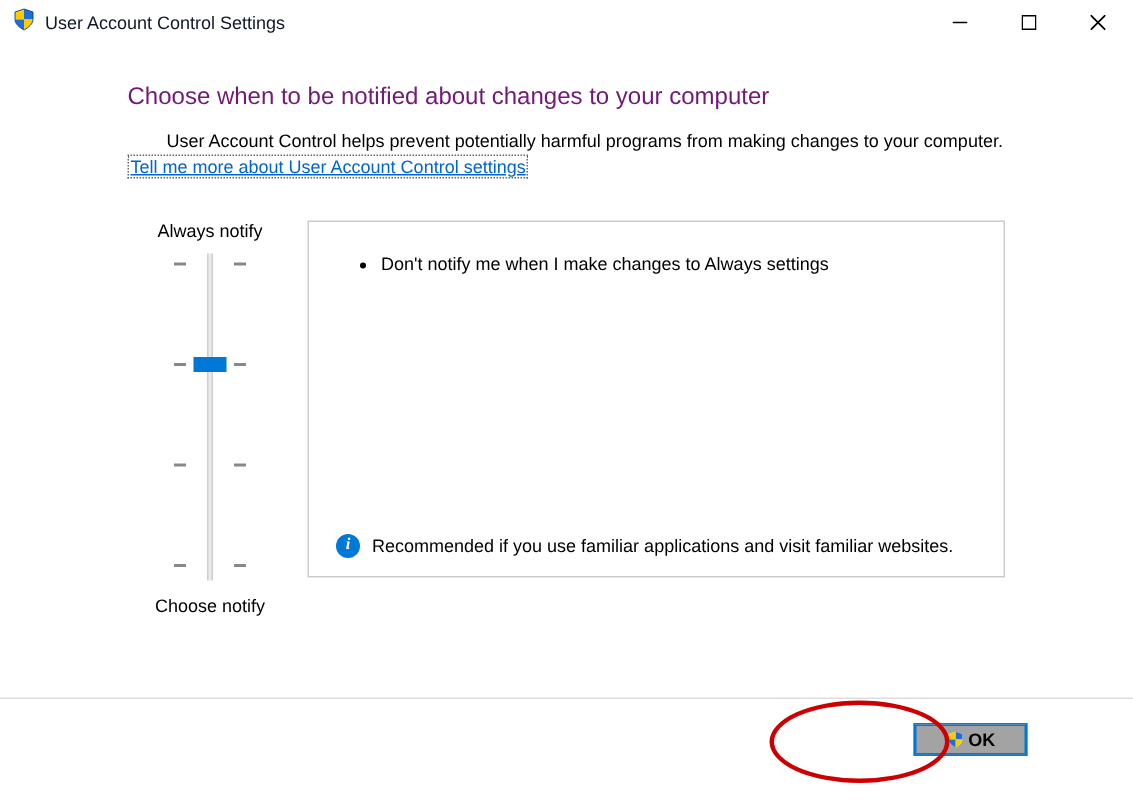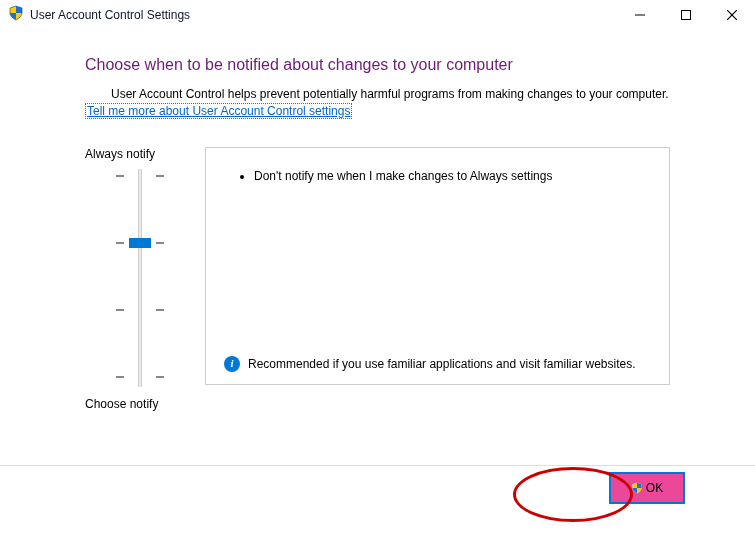--- a/index.html
+++ b/index.html
@@ -52,21 +52,21 @@
       border: 1px dotted #666;
       padding: 0 1px;
       display: inline-block;
     }
     .main-area {
       margin-top: 28px;
       display: flex;
     }
     .slider-col {
       width: 110px;
-      text-align: left;
+      text-align: center;
     }
     .slider-label-top, .slider-label-bot {
       font-size: 12px;
     }
     .slider-track-wrap {
       height: 218px;
       position: relative;
       margin: 8px auto 10px auto;
       width: 60px;
     }
@@ -143,29 +143,30 @@
     }
     .footer {
       position: absolute;
       right: 70px;
       bottom: 30px;
       display: flex;
       gap: 10px;
     }
     .btn {
       min-width: 76px;
-      height: 32px;
-      background: #ec4899;
+      height: 22px;
+      background: #a3a3a3;
       border: 1px solid #adadad;
       font-size: 12px;
       display: inline-flex;
       align-items: center;
       justify-content: center;
       gap: 3px;
       padding: 0 8px;
+      font-weight: bold;
     }
     .btn.primary { border: 1px solid #0078d7; box-shadow: 0 0 0 1px #0078d7 inset; }
     .shield-small svg { display:block; }
     .annot-ellipse {
       position: absolute;
       border: 3px solid #cc0000;
       border-radius: 50%;
       width: 120px;
       height: 55px;
       bottom: 12px;

